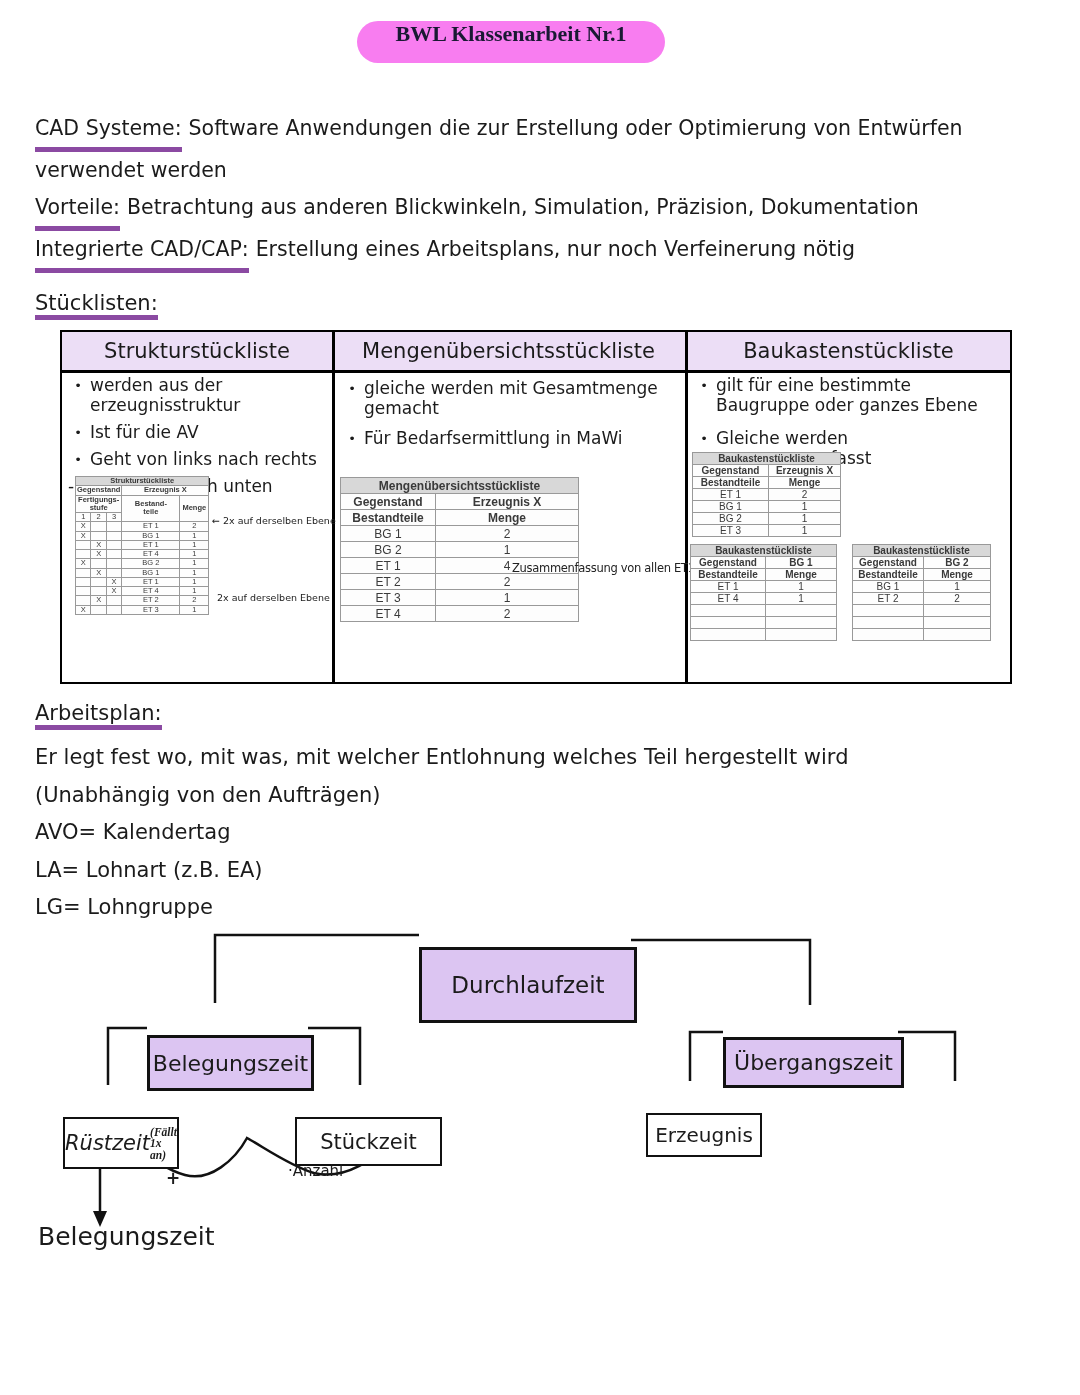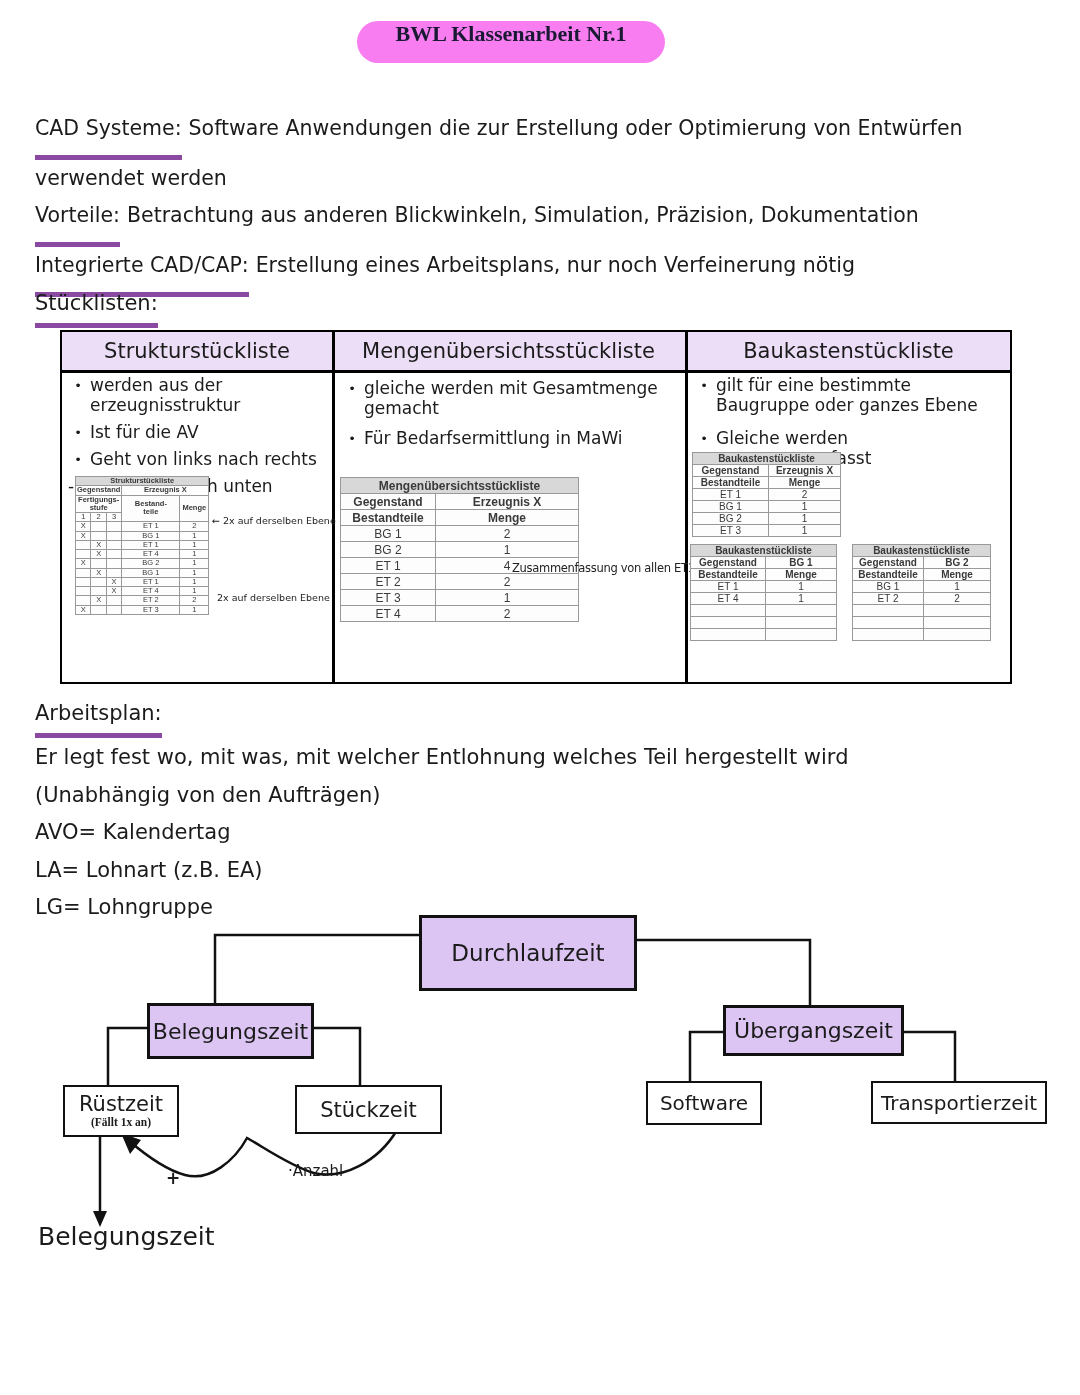--- a/index.html
+++ b/index.html
@@ -6,21 +6,21 @@
   .sheet{position:relative;width:1080px;height:1395px;background:#ffffff;
          font-family:"DejaVu Sans",sans-serif;color:#1b1b1b;overflow:hidden;}
 
   
   .badge{position:absolute;left:357px;top:21px;width:308px;height:42px;background:#f87df0;
          border-radius:21px;display:flex;align-items:flex-start;justify-content:center;
          font-family:"Liberation Serif",serif;font-weight:bold;font-size:22px;color:#191933;}
 
   
   .intro{position:absolute;left:35px;top:110px;width:1030px;font-size:20.5px;line-height:37px;}
-  .uhead{display:inline-block;border-bottom:5px solid #8b4aa2;padding-bottom:8px;}
+  .uhead{display:inline-block;border-bottom:5px solid #8b4aa2;padding-bottom:0px;}
   .itext{margin-left:7px;margin-top:32px;}
 
   .h2{position:absolute;font-size:21px;}
 
   
   .bigtable{position:absolute;left:60px;top:330px;width:948px;height:350px;border:2.5px solid #000;}
   .bt-headrow{position:absolute;left:0;top:0;right:0;height:38px;background:#ecdef6;border-bottom:3px solid #000;}
   .bt-head{position:absolute;top:0;height:38px;display:flex;align-items:center;justify-content:center;font-size:21px;}
   .bt-h1{left:0;width:270px;}
   .bt-h2{left:272px;width:349px;}
@@ -55,26 +55,26 @@
   .note-strukt1{left:212px;top:515px;font-size:9.5px;display:flex;gap:3px;}
   .note-strukt2{left:217px;top:592px;font-size:9.5px;}
   .note-mengen{left:512px;top:561px;font-size:11.5px;letter-spacing:-0.3px;}
 
   
   .arbeit{position:absolute;left:35px;top:739px;font-size:21px;line-height:37.5px;}
 
   
   .dsvg{position:absolute;left:0;top:900px;}
   .dbox{position:absolute;display:flex;align-items:center;justify-content:center;
-        border:2.5px solid #111;background:#fff;text-align:left;}
+        border:2.5px solid #111;background:#fff;text-align:left;margin-top:32px;}
   .dpurple{background:#dcc5f2;border-width:3px;}
   .b-durchlauf{left:419px;top:915px;width:212px;height:70px;font-size:23px;}
   .b-beleg{left:147px;top:1003px;width:161px;height:50px;font-size:22px;}
   .b-ueber{left:723px;top:1005px;width:175px;height:45px;font-size:22px;}
-  .b-ruest{left:63px;top:1085px;width:112px;height:48px;font-size:21px;flex-direction:column;line-height:1;}
+  .b-ruest{left:63px;top:1085px;width:112px;height:48px;font-size:21px;flex-direction:row;line-height:1;font-style:italic;}
   .b-stueck{left:295px;top:1085px;width:143px;height:45px;font-size:21px;}
   .b-liege{left:646px;top:1081px;width:112px;height:40px;font-size:20px;}
   .b-transp{left:871px;top:1081px;width:172px;height:39px;font-size:20px;}
   .ruest-note{font-family:"Liberation Serif",serif;font-weight:bold;font-size:11.5px;margin-top:2px;}
   .caption{position:absolute;left:383px;top:989px;width:285px;text-align:center;
            font-family:"Liberation Serif",serif;font-weight:bold;font-size:15px;line-height:17px;}
   .plus-label{position:absolute;left:166px;top:1168px;font-size:17px;font-weight:bold;}
   .anzahl-label{position:absolute;left:288px;top:1162px;font-size:15px;}
   .bottom-label{position:absolute;left:38px;top:1222px;font-size:25px;}
 </style>
@@ -464,23 +464,20 @@
       <span>Übergangszeit</span>
     </div>
   <div class="dbox b-ruest">
     <span>Rüstzeit</span>
     <span class="ruest-note">(Fällt 1x an)</span>
   </div>
   <div class="dbox b-stueck">
       <span>Stückzeit</span>
     </div>
   <div class="dbox b-liege">
-      <span>Software</span>
-    </div>
-  <div class="dbox b-transp">
-      <span>Transportierzeit</span>
+      <span>Erzeugnis</span>
     </div>
 
   <div class="plus-label">+</div>
   <div class="anzahl-label">·Anzahl</div>
   <div class="bottom-label">Belegungszeit</div>
 
 </div>
 
 </body></html>

